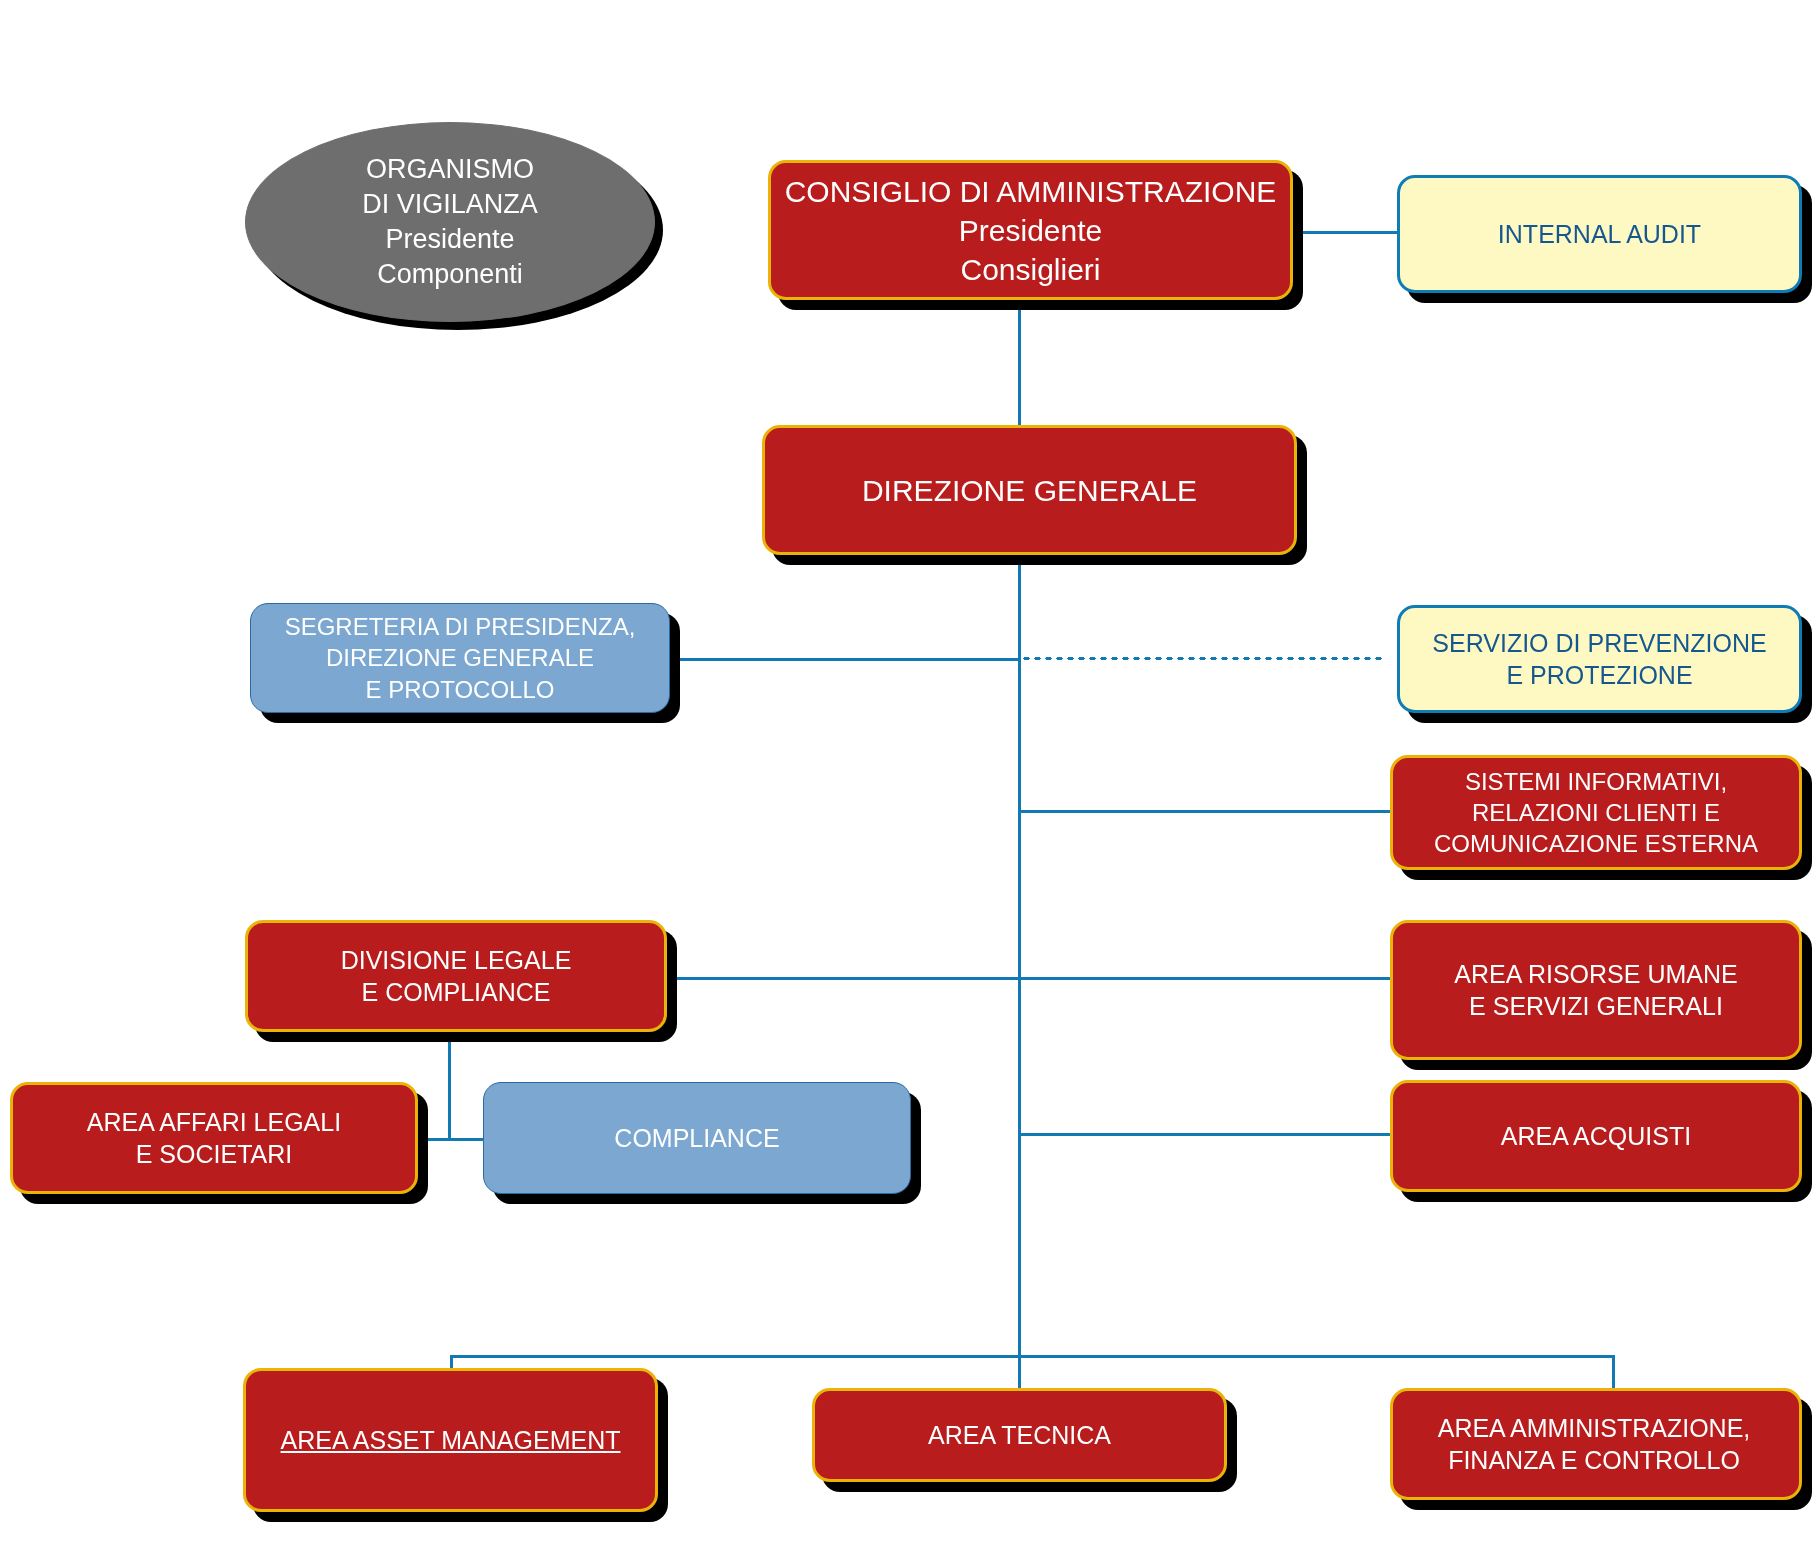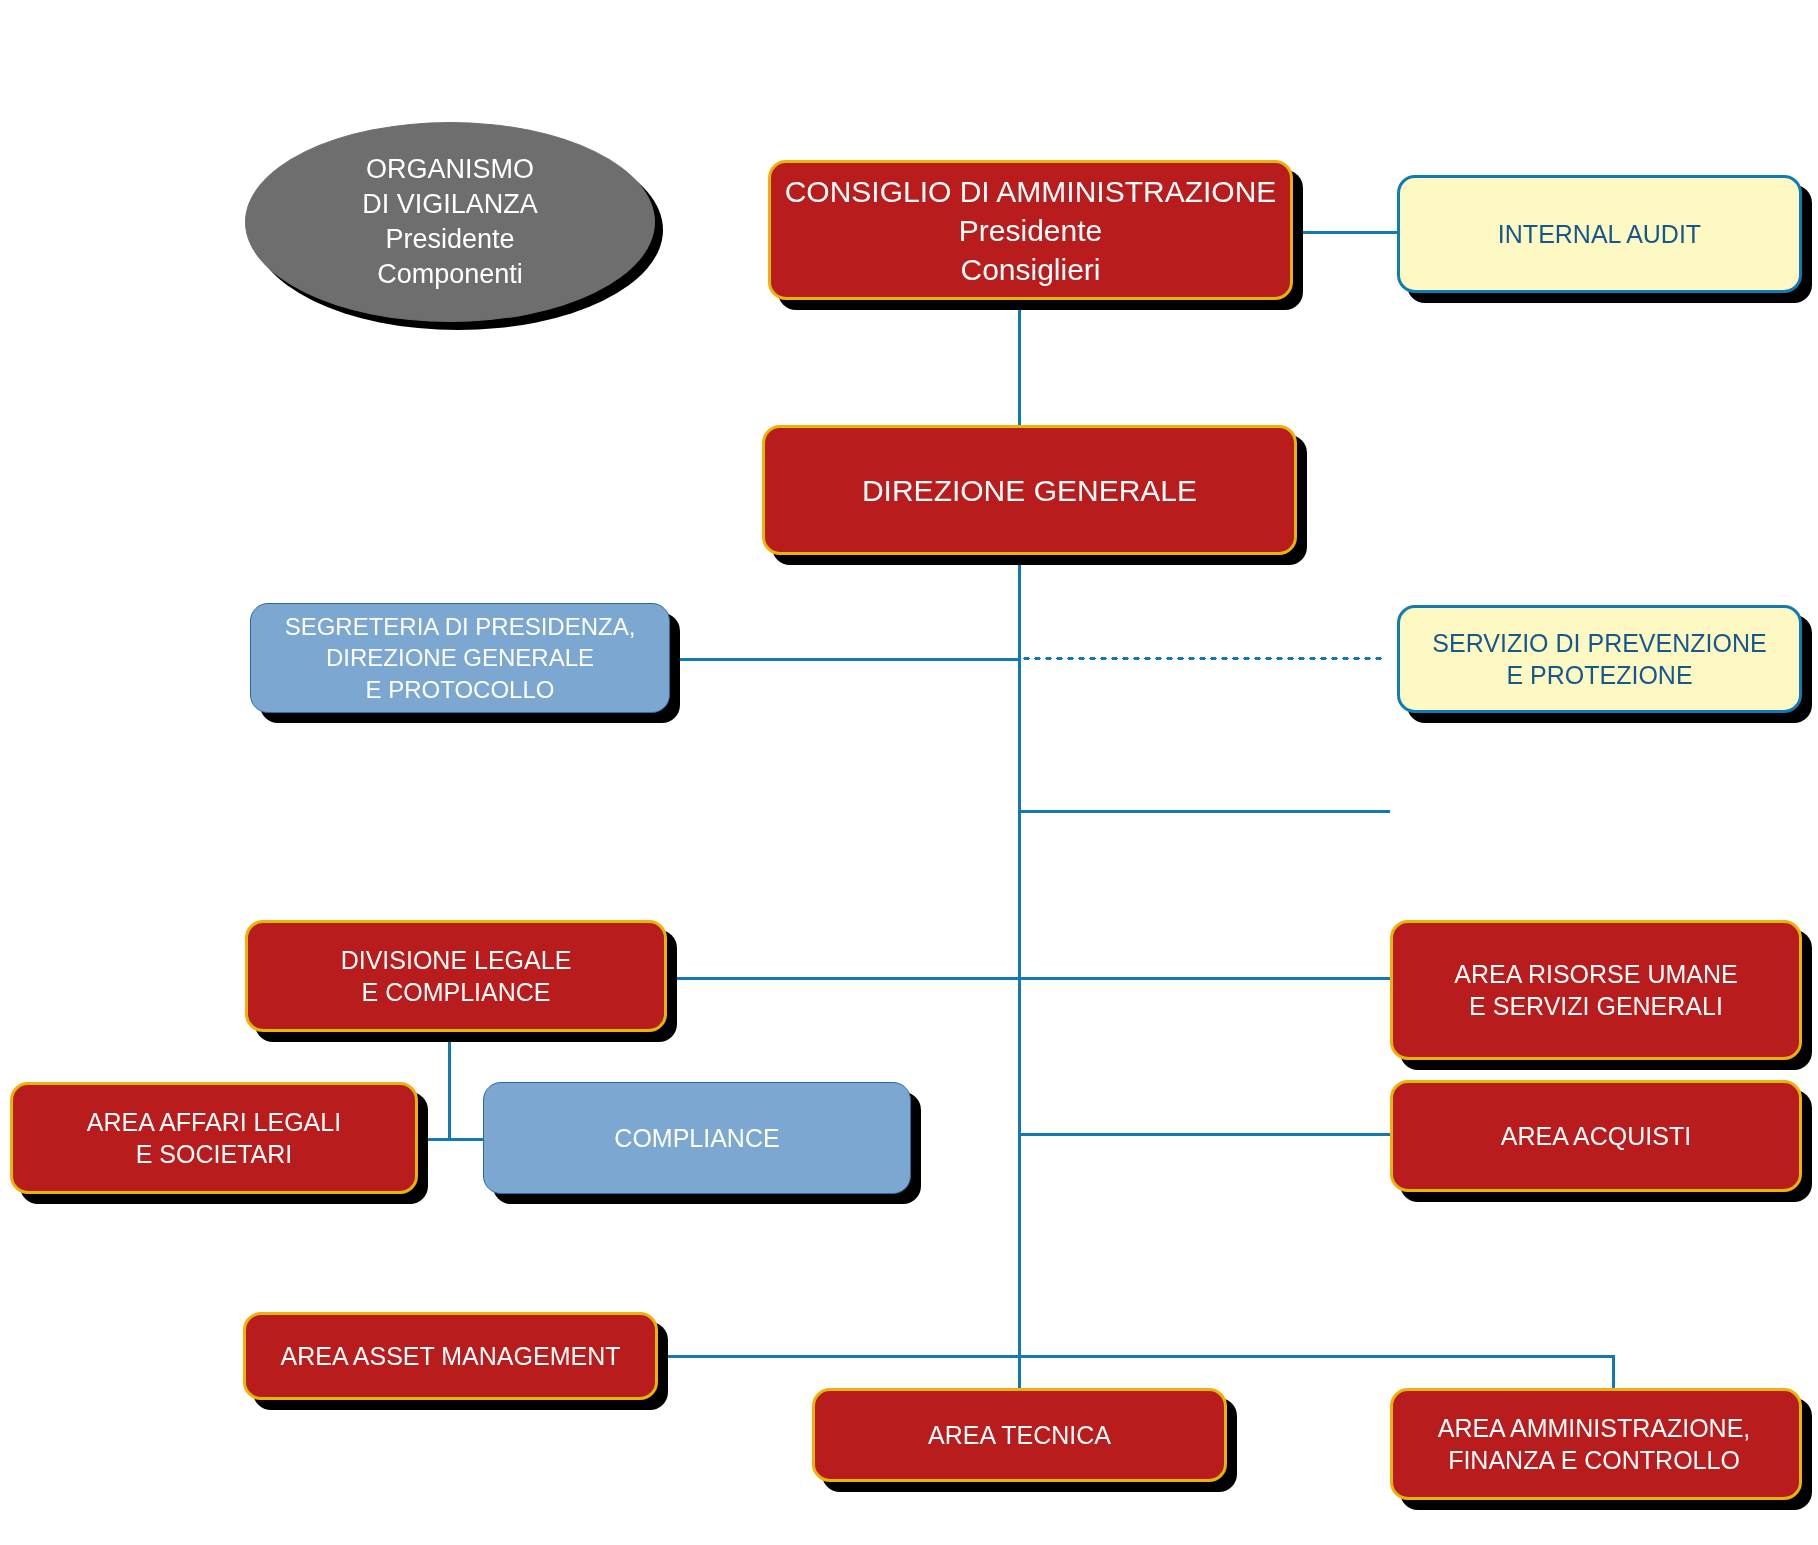--- a/index.html
+++ b/index.html
@@ -138,20 +138,25 @@
     <span class="txt">SEGRETERIA DI PRESIDENZA,
 DIREZIONE GENERALE
 E PROTOCOLLO</span>
   </div>
 
   <div class="node n-white fs-25" style="left:1397px;top:605px;width:405px;height:108px;">
     <span class="txt">SERVIZIO DI PREVENZIONE
 E PROTEZIONE</span>
   </div>
 
+  <div class="node n-blue fs-24" style="left:1390px;top:755px;width:412px;height:115px;">
+    <span class="txt">SISTEMI INFORMATIVI,
+RELAZIONI CLIENTI E
+COMUNICAZIONE ESTERNA</span>
+  </div>
 
   <div class="node n-blue fs-25" style="left:245px;top:920px;width:422px;height:112px;">
     <span class="txt">DIVISIONE LEGALE
 E COMPLIANCE</span>
   </div>
 
   <div class="node n-blue fs-25" style="left:1390px;top:920px;width:412px;height:140px;">
     <span class="txt">AREA RISORSE UMANE
 E SERVIZI GENERALI</span>
   </div>
@@ -162,21 +167,21 @@
   </div>
 
   <div class="node n-lblue fs-25" style="left:483px;top:1082px;width:428px;height:112px;">
     <span class="txt">COMPLIANCE</span>
   </div>
 
   <div class="node n-blue fs-25" style="left:1390px;top:1080px;width:412px;height:112px;">
     <span class="txt">AREA ACQUISTI</span>
   </div>
 
-  <div class="node n-blue fs-25" style="left:243px;top:1312px;width:415px;height:88px;">
+  <div class="node n-blue fs-25" style="left:243px;top:1368px;width:415px;height:144px;text-decoration:underline;">
     <span class="txt">AREA ASSET MANAGEMENT</span>
   </div>
 
   <div class="node n-blue fs-25" style="left:812px;top:1388px;width:415px;height:94px;">
     <span class="txt">AREA TECNICA</span>
   </div>
 
   <div class="node n-blue fs-25" style="left:1390px;top:1388px;width:412px;height:112px;padding-left:8px;">
     <span class="txt">AREA AMMINISTRAZIONE,
 FINANZA E CONTROLLO</span>

